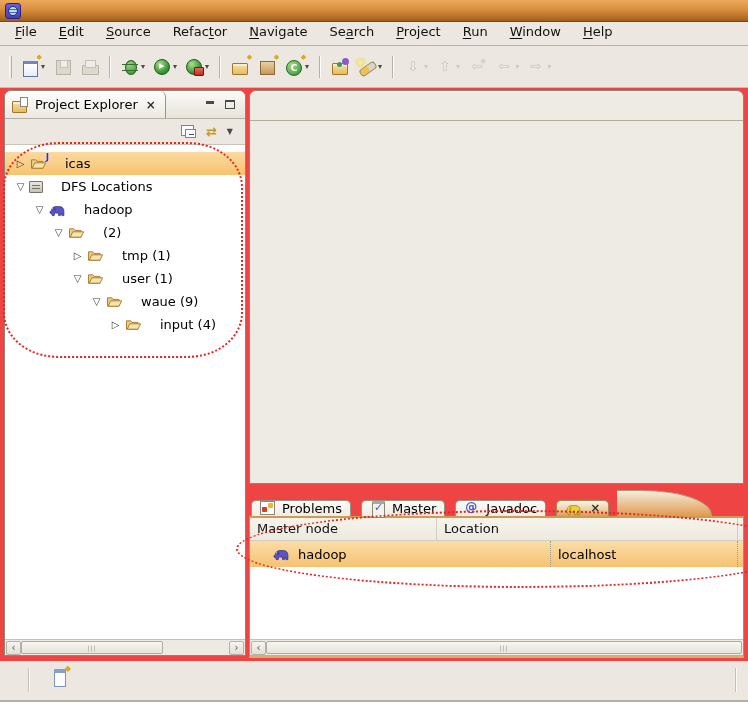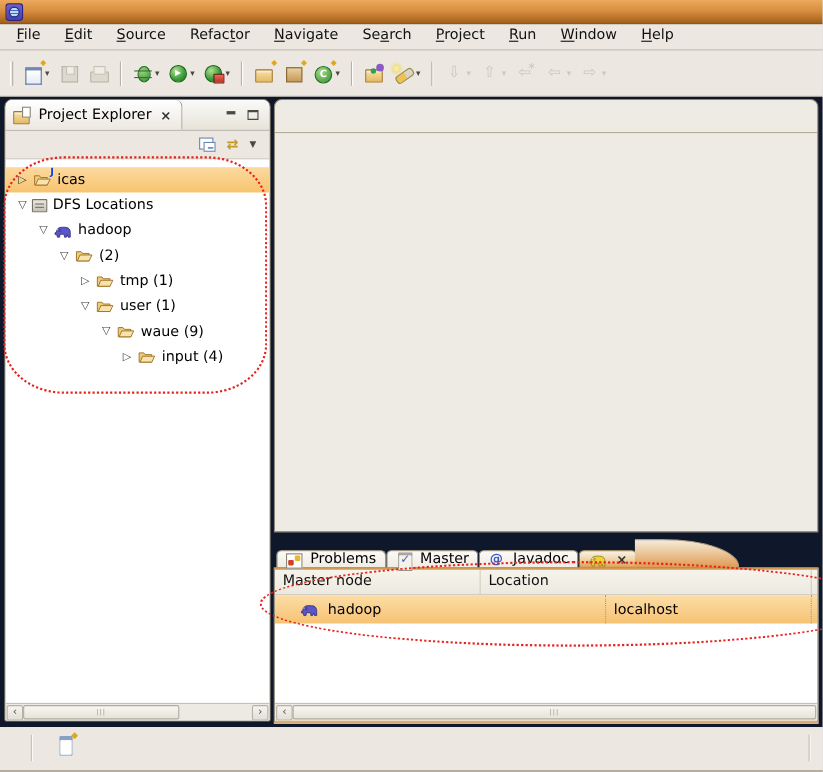--- a/index.html
+++ b/index.html
@@ -74,21 +74,21 @@
     background: #f8e8a0; box-shadow: 0 0 3px 2px #f0dc80; }
   .gly::before { position: absolute; left: 3px; top: 0; font-size: 14px; color: #cdc9be; }
   .i-next-annotation::before { content: "⇩"; }
   .i-previous-annotation::before { content: "⇧"; }
   .i-last-edit-location::before { content: "⇦"; }
   .i-last-edit-location::after { content: "∗"; position: absolute; right: 0; top: -2px; font-size: 9px; color: #cdc9be; }
   .i-back::before { content: "⇦"; }
   .i-forward::before { content: "⇨"; }
 
   
-  .workspace { position: relative; height: 573px; background: #0f172a; }
+  .workspace { position: relative; height: 573px; background: #ef4444; }
 
   
   .left-panel { position: absolute; left: 4px; top: 2px; width: 242px; height: 566px;
     border: 1px solid #8e8675; border-radius: 7px 7px 2px 2px; background: #fff;
     display: flex; flex-direction: column; overflow: hidden; }
   .tabstrip { display: flex; align-items: stretch; height: 28px; flex: none;
     background: linear-gradient(#fbfaf7, #e7e3da); border-bottom: 1px solid #b5b0a3; }
   .view-tab { display: inline-flex; align-items: center; gap: 6px; padding: 0 9px 0 7px;
     background: linear-gradient(#ffffff, #ece8e1); border-right: 1px solid #9a9282;
     border-radius: 6px 6px 0 0; font-size: 13px; }
@@ -111,42 +111,42 @@
   .trow.sel { background: linear-gradient(#fcd9a0, #f7c46f); }
   .arrow { width: 15px; flex: none; text-align: center; font-size: 10px; color: #3a3a3a; }
   .tico { display: inline-flex; align-items: center; justify-content: center; width: 18px; height: 15px;
     position: relative; flex: none; margin: 0 3px 0 1px; }
   .jmark { position: absolute; right: -2px; top: -4px; font-size: 9px; font-weight: bold; color: #1a3ad8;
     text-shadow: 0 0 2px #fff; font-style: normal; }
   .i-dfs-server { width: 14px; height: 12px; background: linear-gradient(#eae7de, #c5c1b6); border: 1px solid #76726a;
     border-radius: 1px; position: relative; }
   .i-dfs-server::before { content: ""; position: absolute; left: 2px; top: 3px; width: 8px; height: 1px;
     background: #76726a; box-shadow: 0 3px 0 #76726a; }
-  .tlabel { margin-left: 2px; white-space: nowrap; }
+  .tlabel { margin-left: 15px; white-space: nowrap; }
 
   
   .hscroll { display: flex; align-items: center; height: 16px; flex: none; background: #eceae2;
     border-top: 1px solid #c6c1b4; padding: 0 1px; }
   .step { width: 15px; height: 14px; flex: none; border: 1px solid #b7b2a6; border-radius: 2px;
     background: linear-gradient(#f6f4ef, #e2dfd6); color: #555; font-size: 10px; line-height: 12px; text-align: center; }
   .thumb { height: 13px; background: linear-gradient(#f8f6f1, #e6e3da); border: 1px solid #b0ab9e; border-radius: 2px;
     display: flex; align-items: center; justify-content: center; }
   .grip { font-size: 6px; letter-spacing: 1px; color: #9a9589; line-height: 1; }
   .trackfill { flex: 1; }
 
   
   .editor-area { position: absolute; left: 249px; top: 2px; width: 495px; height: 394px;
     border: 1px solid #8e8675; border-radius: 7px 7px 0 0; background: #eeebe4; }
   .editor-area::after { content: ""; position: absolute; left: 0; right: 0; top: 29px; border-top: 1px solid #b4ab99; }
 
   
   .bottom-panel { position: absolute; left: 249px; top: 398px; width: 495px; height: 172px;
     display: flex; flex-direction: column; }
   .btabs { display: flex; align-items: flex-end; height: 30px; flex: none; padding-left: 2px; }
-  .btab { display: inline-flex; align-items: flex-end; gap: 5px; height: 16px; padding: 0 8px; margin-right: 0;
+  .btab { display: inline-flex; align-items: flex-start; gap: 5px; height: 16px; padding: 0 8px; margin-right: 10px;
     background: linear-gradient(#fbfaf6, #efece4); border: 1px solid #9a9383; border-bottom: none;
     border-radius: 5px 5px 0 0; font-size: 13px; white-space: nowrap; }
   .btab.active { background: linear-gradient(#f6eedf 8%, #efd2a2 55%, #e09a50 100%); border-color: #a08a60; }
   .btab .tico { margin: 0; width: 17px; }
   .tab-close { font-size: 12px; font-weight: bold; color: #333; margin-left: 3px; }
   .swoosh { width: 95px; height: 26px; margin-left: -2px;
     background: linear-gradient(#f4ecdc, #e09a50); border-top: 1px solid #b09a78; border-right: 1px solid #b09a78;
     border-top-right-radius: 70px 25px; }
   .bcontent { flex: 1; display: flex; flex-direction: column; background: #fff;
     border: 1px solid #9a9282; border-top: 2px solid #cf9a52; border-bottom: 3px solid #d8ac72; overflow: hidden; }

